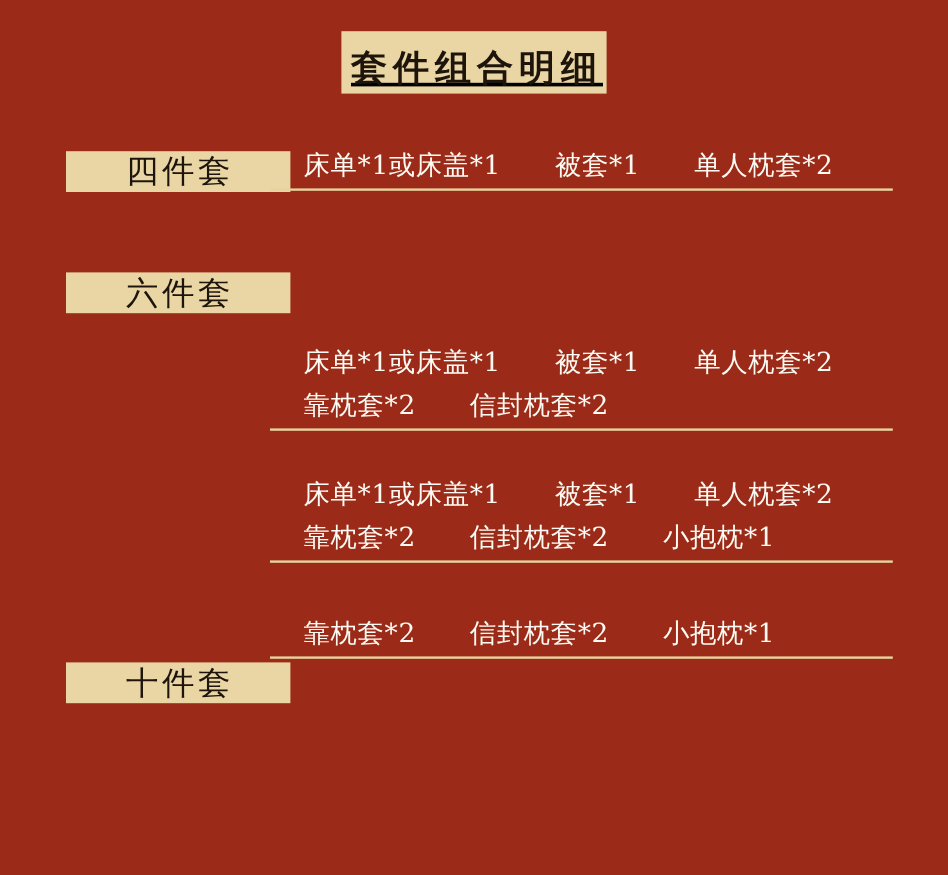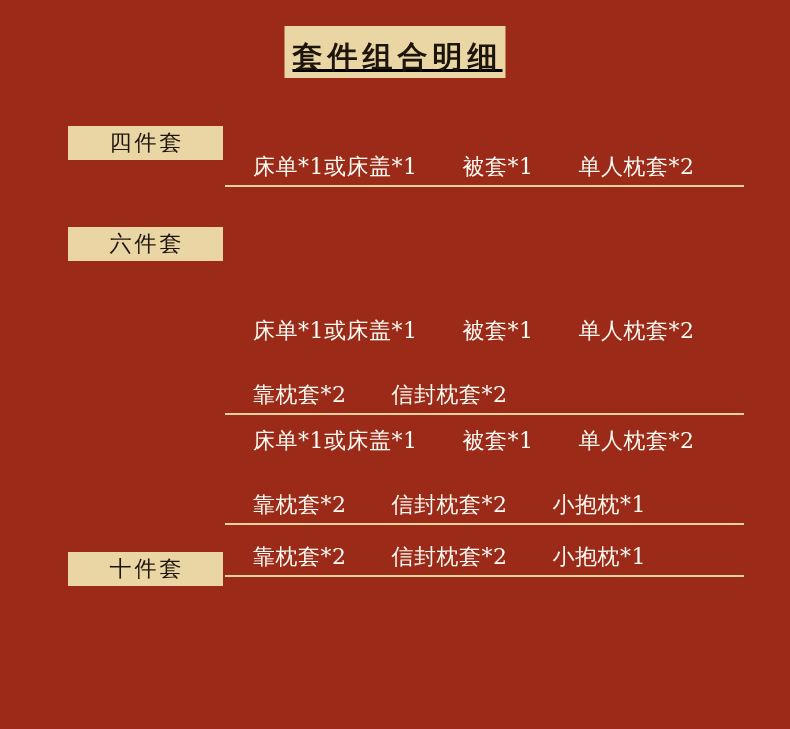--- a/index.html
+++ b/index.html
@@ -20,40 +20,39 @@
     display:flex;align-items:flex-end;justify-content:center;text-decoration:underline;
   }
   .title-text{
     font-size:30px;font-weight:700;
     letter-spacing:5px;padding-left:5px;
     color:var(--panel_text,#1d140b);
     white-space:nowrap;
   }
   .set-label{
     position:absolute;left:55px;
-    width:155px;height:34px;
+    width:187px;height:34px;
     background:var(--panel,#e9d6a4);
     display:flex;align-items:center;justify-content:center;
-    font-size:22px;letter-spacing:3px;padding-left:3px;
+    font-size:27px;letter-spacing:3px;padding-left:3px;
     color:var(--panel_text,#1d140b);
     box-sizing:border-box;
-    margin-left:13px;
   }
   .set-content{
     position:absolute;left:225px;
     width:491px;
     padding-left:28px;
     box-sizing:content-box;
     border-bottom:2px solid var(--divider,#e8d39f);
     color:var(--detail_text,#fcfaf3);
     font-size:22px;line-height:36px;
     letter-spacing:0.5px;
     white-space:nowrap;
   }
-  .set-content .line{white-space:nowrap;margin-top:28px;}
+  .set-content .line{white-space:nowrap;}
   .label-1{top:126px}
   .label-2{top:227px}
   .label-3{top:327px}
   .label-4{top:437px}
   .label-5{top:552px}
   .content-1{top:121px}
   .content-2{top:222px}
   .content-3{top:285px}
   .content-4{top:395px}
   .content-5{top:511px}

